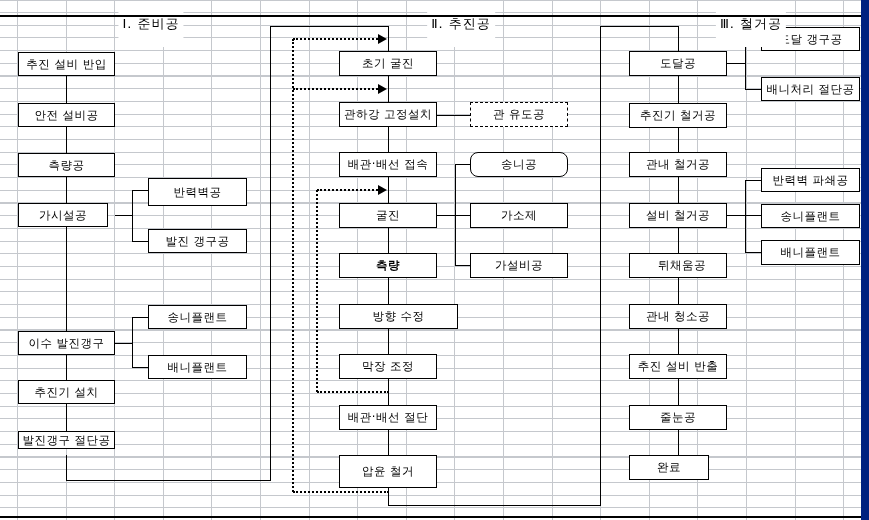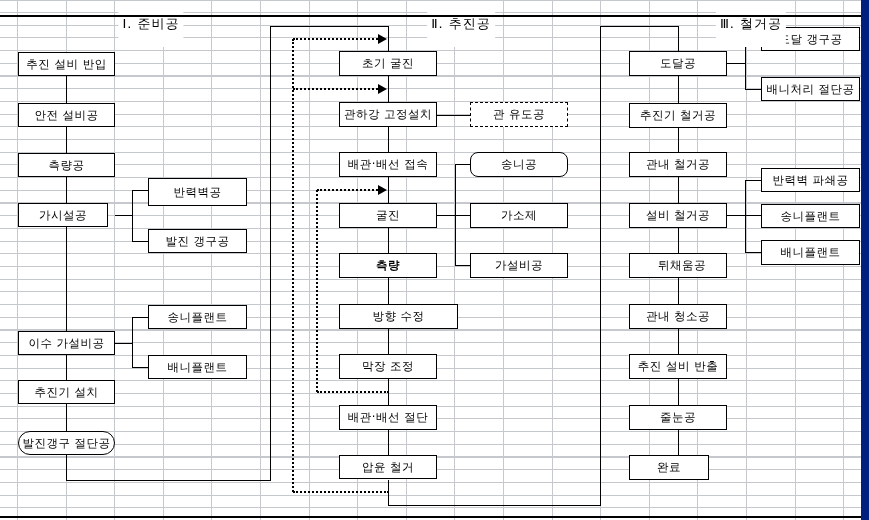--- a/index.html
+++ b/index.html
@@ -107,40 +107,40 @@
       <div class="dot-h" style="left: 317px; top: 189px; width: 61px;"></div>
       <div class="arr" style="left: 378px; top: 34px;"></div>
       <div class="arr" style="left: 378px; top: 84px;"></div>
       <div class="arr" style="left: 378px; top: 185px;"></div>
     </div>
   <div id="boxes">
       <div class="box" style="left: 18px; top: 52px; width: 97px; height: 24px;">추진 설비 반입</div>
       <div class="box" style="left: 18px; top: 103px; width: 97px; height: 24px;">안전 설비공</div>
       <div class="box" style="left: 18px; top: 153px; width: 97px; height: 24px;">측량공</div>
       <div class="box" style="left: 18px; top: 203px; width: 90px; height: 24px;">가시설공</div>
-      <div class="box" style="left: 18px; top: 331px; width: 97px; height: 24px;">이수 가설비공</div>
+      <div class="box" style="left: 18px; top: 331px; width: 97px; height: 24px;">이수 발진갱구</div>
       <div class="box" style="left: 18px; top: 380px; width: 97px; height: 24px;">추진기 설치</div>
-      <div class="box" style="left: 18px; top: 431px; width: 97px; height: 24px; border-radius: 12px;">발진갱구 절단공</div>
+      <div class="box" style="left: 18px; top: 431px; width: 97px; height: 18px;">발진갱구 절단공</div>
       <div class="box" style="left: 148px; top: 178px; width: 99px; height: 28px;">반력벽공</div>
       <div class="box" style="left: 148px; top: 229px; width: 99px; height: 24px;">발진 갱구공</div>
       <div class="box" style="left: 148px; top: 305px; width: 99px; height: 24px;">송니플랜트</div>
       <div class="box" style="left: 148px; top: 355px; width: 99px; height: 24px;">배니플랜트</div>
       <div class="box" style="left: 339px; top: 51px; width: 98px; height: 25px;">초기 굴진</div>
       <div class="box" style="left: 339px; top: 102px; width: 98px; height: 25px;">관하강 고정설치</div>
       <div class="box dashed" style="left: 470px; top: 102px; width: 98px; height: 25px;">관 유도공</div>
       <div class="box" style="left: 339px; top: 152px; width: 98px; height: 25px;">배관·배선 접속</div>
       <div class="box" style="left: 470px; top: 152px; width: 98px; height: 25px; border-radius: 8px;">송니공</div>
       <div class="box" style="left: 339px; top: 203px; width: 98px; height: 25px;">굴진</div>
       <div class="box" style="left: 470px; top: 203px; width: 98px; height: 25px;">가소제</div>
       <div class="box" style="left: 339px; top: 253px; width: 98px; height: 25px; font-weight: bold;">측량</div>
       <div class="box" style="left: 470px; top: 253px; width: 98px; height: 25px;">가설비공</div>
       <div class="box" style="left: 339px; top: 304px; width: 119px; height: 25px;">방향 수정</div>
       <div class="box" style="left: 339px; top: 354px; width: 98px; height: 25px;">막장 조정</div>
       <div class="box" style="left: 339px; top: 405px; width: 98px; height: 25px;">배관·배선 절단</div>
-      <div class="box" style="left: 339px; top: 455px; width: 98px; height: 24px;">압윤 철거</div>
+      <div class="box" style="left: 339px; top: 455px; width: 98px; height: 33px;">압윤 철거</div>
       <div class="box" style="left: 629px; top: 51px; width: 98px; height: 25px;">도달공</div>
       <div class="box" style="left: 761px; top: 27px; width: 99px; height: 24px;">도달 갱구공</div>
       <div class="box" style="left: 761px; top: 77px; width: 99px; height: 24px;">배니처리 절단공</div>
       <div class="box" style="left: 629px; top: 103px; width: 98px; height: 25px;">추진기 철거공</div>
       <div class="box" style="left: 629px; top: 152px; width: 98px; height: 25px;">관내 철거공</div>
       <div class="box" style="left: 629px; top: 203px; width: 98px; height: 25px;">설비 철거공</div>
       <div class="box" style="left: 761px; top: 168px; width: 99px; height: 24px;">반력벽 파쇄공</div>
       <div class="box" style="left: 761px; top: 204px; width: 99px; height: 24px;">송니플랜트</div>
       <div class="box" style="left: 761px; top: 240px; width: 99px; height: 25px;">배니플랜트</div>
       <div class="box" style="left: 629px; top: 253px; width: 98px; height: 25px; padding-left: 8px;">뒤채움공</div>

